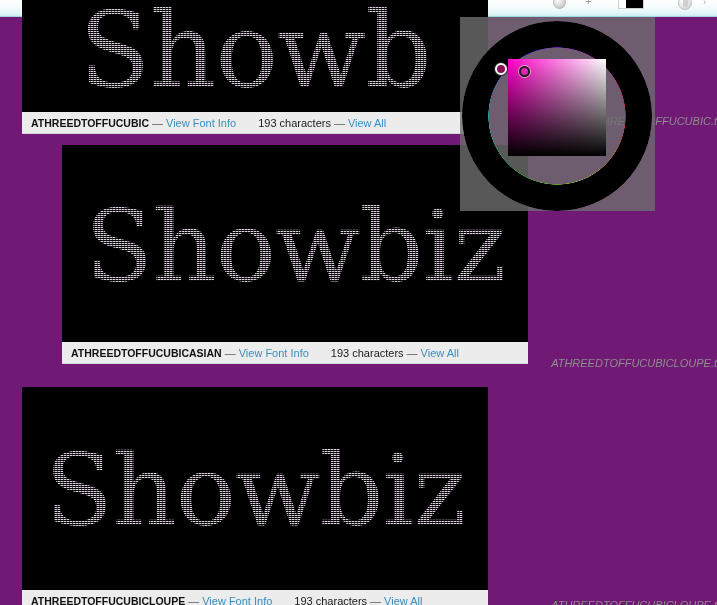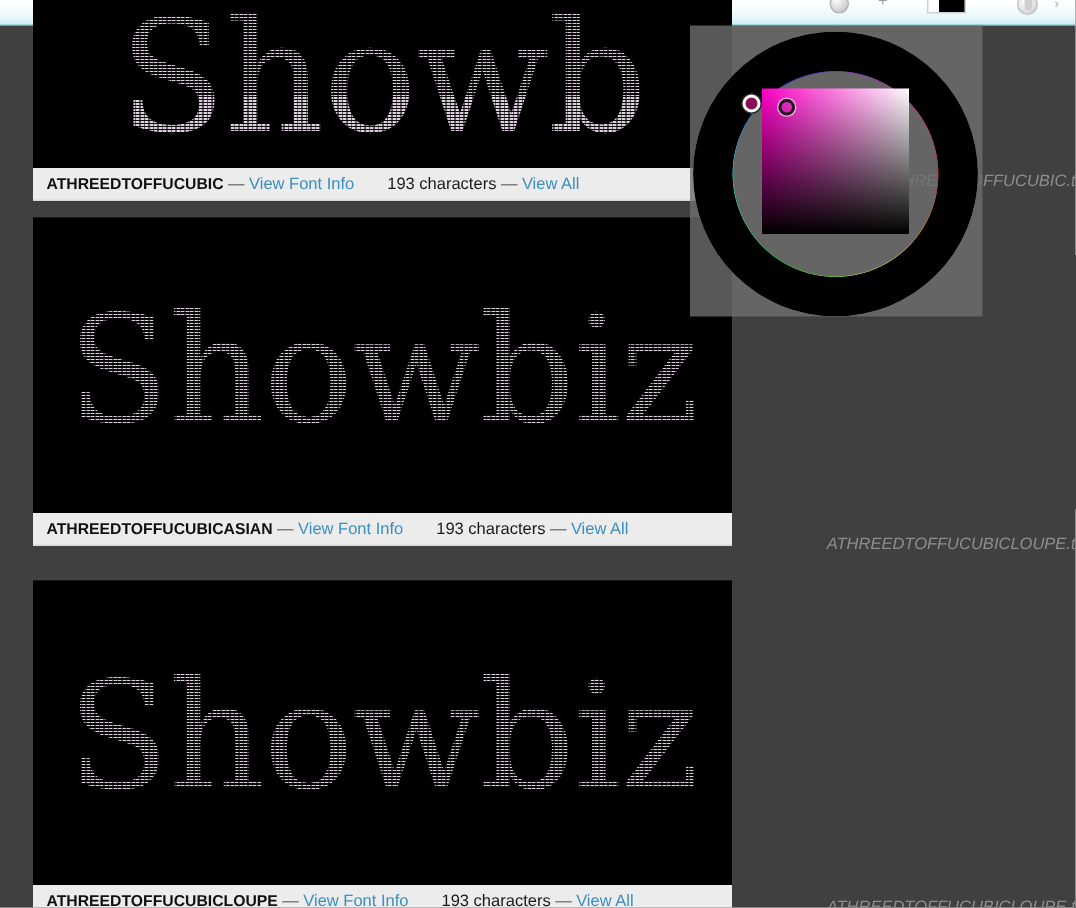--- a/index.html
+++ b/index.html
@@ -38,21 +38,21 @@
   #ico-swatch{left:618px;top:-5px;width:26px;height:14px;background:#ffffff;border:1px solid #d0d0d0;box-sizing:border-box;}
   #ico-swatch b{display:block;position:absolute;right:0;top:0;width:17px;height:12px;background:#000000;}
   #ico-shield{left:678px;width:14px;height:14px;border-radius:50%;
     background:radial-gradient(circle at 35% 30%,#ffffff,#e1e1e1 60%,#bdbdbd 100%);
     border:1px solid #c4c4c4;box-sizing:border-box;}
   #ico-shield s{position:absolute;left:4px;top:2px;width:5px;height:8px;background:#cfcfcf;
     border-radius:2px 2px 3px 3px;text-decoration:none;display:block;}
   #ico-chevron{left:703px;width:10px;height:12px;color:#a9a9a9;font-size:9px;line-height:12px;}
 
   
-  #page{position:absolute;left:0;top:17px;width:717px;height:588px;background:#404040;}
+  #page{position:absolute;left:0;top:17px;width:717px;height:588px;background:#701a75;}
 
   .font-row{position:absolute;left:22px;width:466px;}
   .preview{
     position:relative;width:466px;background:#000000;overflow:hidden;
   }
   .preview .word{
     position:absolute;left:0;width:466px;text-align:center;
     color:#e8dced;
     font-family:"DejaVu Serif",serif;
     font-weight:400;
@@ -177,21 +177,21 @@
       <div class="hatch2"></div>
     </div>
     <div class="meta">
       <div class="inner">
         <span class="fname">ATHREEDTOFFUCUBIC</span><span class="dash">—</span><a href="#">View Font Info</a><span class="chars">193 characters</span><span class="dash">—</span><a href="#">View All</a>
       </div>
     </div>
   </div>
   <div class="watermark" style="top:93px;right:0px;">ATHREEDTOFFUCUBIC.t</div>
 
-  <div class="font-row" style="top:128px;">
+  <div class="font-row" style="top:128px;margin-left:40px;">
     <div class="preview" style="height:197px;">
       <div class="word" style="top:52px;font-size:100px;line-height:100px;">Showbiz</div>
       <div class="hatch"></div>
       <div class="hatch2"></div>
     </div>
     <div class="meta">
       <div class="inner">
         <span class="fname">ATHREEDTOFFUCUBICASIAN</span><span class="dash">—</span><a href="#">View Font Info</a><span class="chars">193 characters</span><span class="dash">—</span><a href="#">View All</a>
       </div>
     </div>

